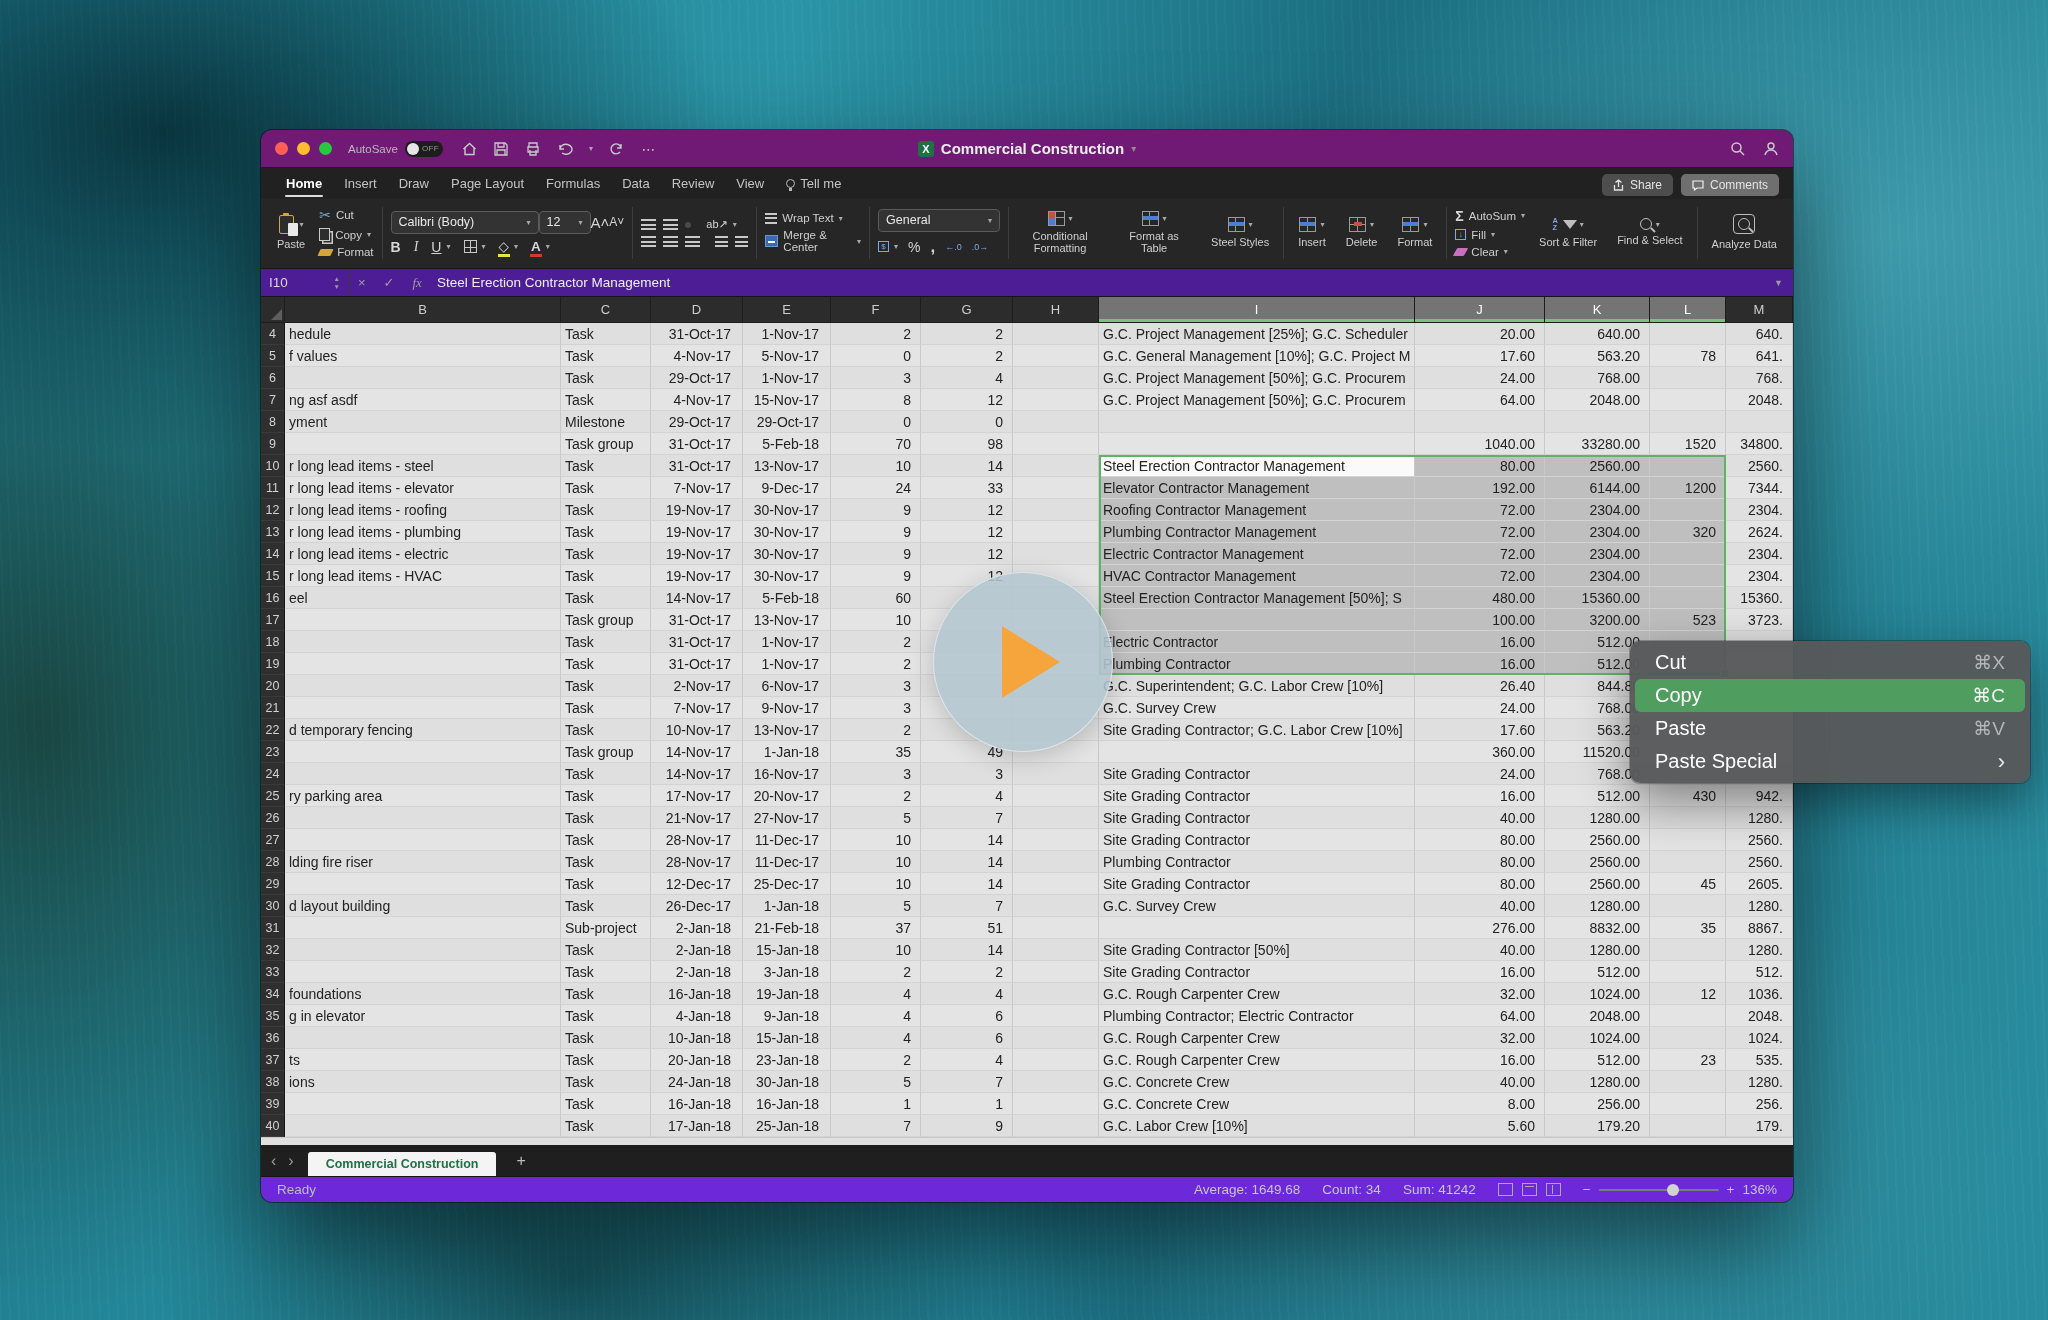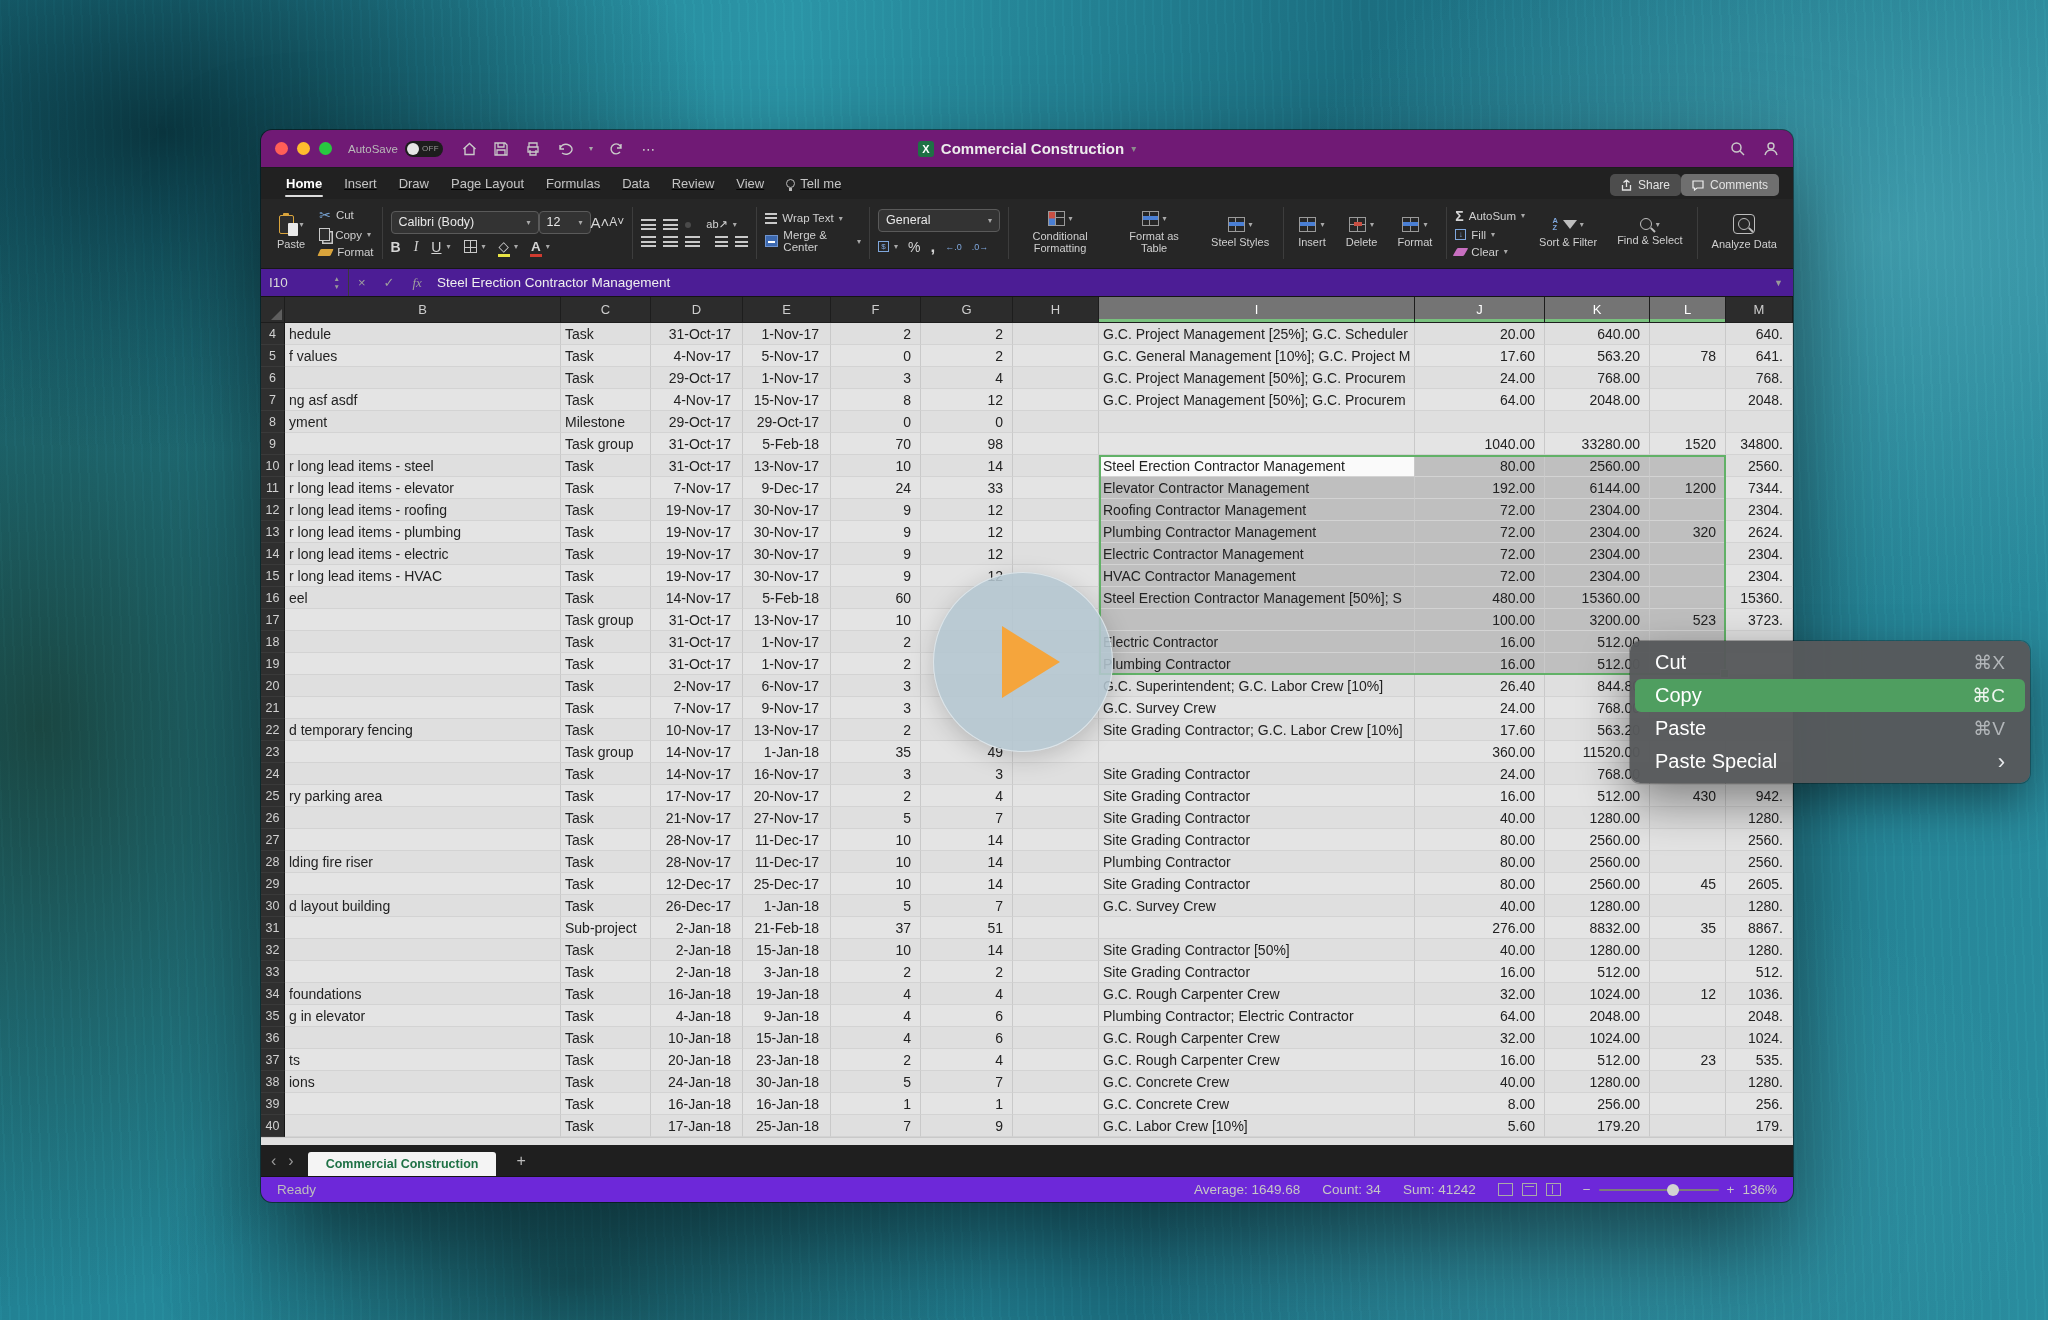--- a/index.html
+++ b/index.html
@@ -45,21 +45,21 @@
   .title-chev { color:#8d8d8d; font-size:10px; }
   .tb-right { margin-left:auto; display:flex; gap:16px; align-items:center; }
 
   
   .tabrow { height:31px; background:#212121; display:flex; align-items:flex-end; padding:0 14px; gap:2px; flex:none;}
   .tab { font-size:13px; color:#c4c4c4; padding:6px 11px 8px; position:relative; cursor:default; display:flex; align-items:center; gap:5px;}
   .tab.active { color:#fff; font-weight:bold; }
   .tab.active::after { content:""; position:absolute; left:10px; right:10px; bottom:2px; height:2.5px; background:#dcdcdc; border-radius:2px;}
   .bulb { width:9px; height:9px; border:1.5px solid #b9b9b9; border-radius:50%; position:relative; }
   .bulb::after { content:""; position:absolute; left:2px; bottom:-4px; width:3px; height:3px; background:#b9b9b9; }
-  .tabrow-right { margin-left:auto; display:flex; align-items:center; padding-bottom:3px;}
+  .tabrow-right { margin-left:auto; display:flex; gap:8px; align-items:center; padding-bottom:3px;}
   .pill { display:flex; align-items:center; gap:6px; font-size:12px; color:#e3e3e3; background:#4d4d4d; border-radius:5px; padding:4px 11px;}
   .pill.lighter { background:#6f6f6f; }
 
   
   .ribbon { height:70px; background:#262626; border-bottom:1px solid #171717; display:flex; align-items:center; padding:4px 10px 6px; gap:8px; flex:none; color:#cfcfcf; overflow:hidden;}
   .rsep { width:1px; height:52px; background:#3d3d3d; flex:none;}
   .big-btn { display:flex; flex-direction:column; align-items:center; justify-content:center; gap:4px; padding:2px 6px; flex:none;}
   .big-btn .lbl { font-size:11px; color:#cfcfcf; text-align:center; line-height:1.12; max-width:74px;}
   .chev { font-size:8px; color:#a9a9a9; }
   .stackcol { display:flex; flex-direction:column; gap:5px; justify-content:center; }
@@ -229,21 +229,21 @@
       <span class="tb-ic">
           <svg width="16" height="15" viewBox="0 0 16 15">
             <circle cx="8" cy="5" r="3" fill="none" stroke="#c9c9c9" stroke-width="1.4"></circle>
             <path d="M2 14c1-3.5 3-5 6-5s5 1.5 6 5" fill="none" stroke="#c9c9c9" stroke-width="1.4"></path>
           </svg>
         </span>
     </div>
   </div>
 
   <div class="tabrow">
-    <div id="tabs-container" style="display:flex;align-items:flex-end;text-decoration:underline;">
+    <div id="tabs-container" style="display:flex;align-items:flex-end;">
         <div class="tab active">
           <span>Home</span>
         </div>
         <div class="tab">
           <span>Insert</span>
         </div>
         <div class="tab">
           <span>Draw</span>
         </div>
         <div class="tab">

